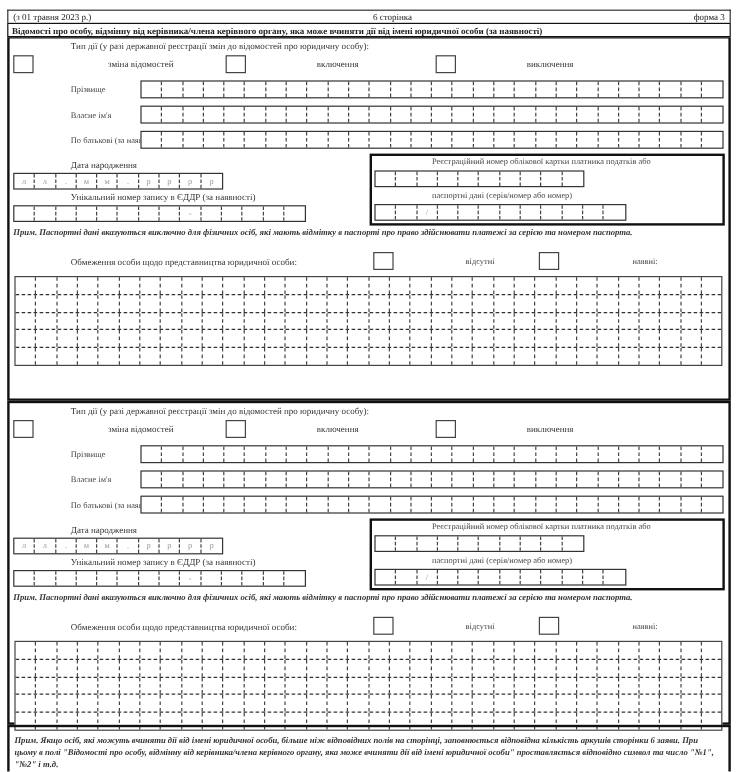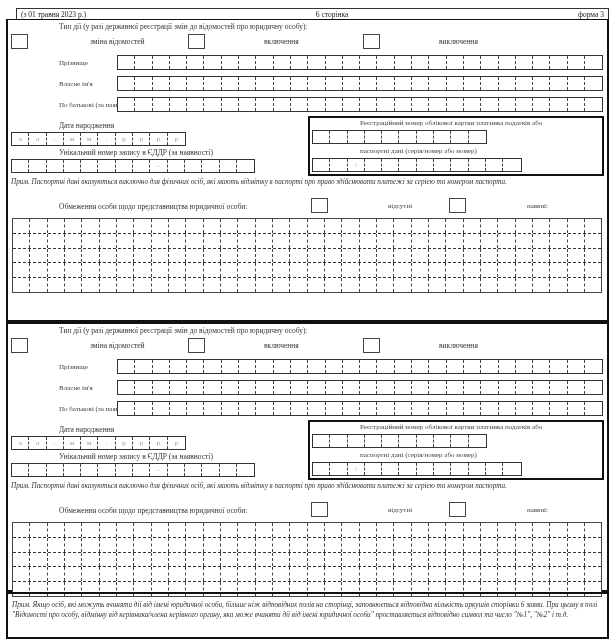--- a/index.html
+++ b/index.html
@@ -1,54 +1,57 @@
 <!DOCTYPE html>
 <html><head>
 <meta charset="utf-8">
 <style>
   * { box-sizing: border-box; margin: 0; padding: 0; }
   html, body { width: 613px; height: 643px; background: #ffffff; overflow: hidden; }
   body { font-family: "Liberation Serif", "DejaVu Serif", serif; color: #222; font-size: 8px; position: relative; }
 
   .page { position: absolute; left: 6px; top: 8px; width: 603px; }
 
-  .hdr { display: flex; justify-content: space-between; align-items: center; height: 11px; border: 1px solid #333; border-bottom: none; padding: 0 4px; font-size: 7.5px; margin-left: 10px; }
+  .hdr { display: flex; justify-content: space-between; align-items: center; height: 11px; border: 1px solid #333; border-bottom: none; padding: 0 4px; font-size: 7.5px; }
   .title { height: 12px; border: 1.5px solid #111; padding: 0 3px; font-weight: bold; font-size: 7.5px; display: flex; align-items: center; }
 
   .block { position: relative; border: 2px solid #111; border-top: 1.5px solid #111; }
   .block.b1 { height: 303px; }
   .block.b2 { height: 270px; border-top: 2px solid #111; }
   .block.note-block { height: 47px; border-top: 2px solid #111; }
   .lbl { position: absolute; font-size: 7.5px; color: #333; white-space: nowrap; margin-left: 48px; }
   .lbl.small { font-size: 7px; color: #444; }
 
   .chk { position: absolute; width: 17px; height: 15px; border: 1.2px solid #444; background: #fff; }
 
   .cells { position: absolute; display: flex; border: 1.3px solid #333; background: #fff; }
   .cell { width: 17.3px; height: 100%; border-right: 1px dashed #444; display: flex; align-items: center; justify-content: center; font-size: 7px; color: #999; }
   .cell:last-child { border-right: none; }
 
   .frame { position: absolute; border: 2.2px solid #111; }
 
-  .note { position: absolute; font-style: italic; font-size: 7.2px; color: #333; line-height: 10px; }
+  .note { position: absolute; font-style: italic; font-size: 7.2px; color: #333; line-height: 10px; font-weight: bold; }
 
   .grid { position: absolute; border: 1.5px solid #444; background: #fff; display: flex; flex-direction: column; }
   .grow { flex: 1; display: flex; border-bottom: 1px dashed #333; }
   .grow:last-child { border-bottom: none; }
   .gcell { flex: 1; border-right: 1px dashed #444; }
   .gcell:last-child { border-right: none; }
 </style>
 </head>
 <body>
 
 <div class="page">
   <div class="hdr">
     <span>(з 01 травня 2023 р.)</span>
     <span>6 сторінка</span>
     <span>форма 3</span>
+  </div>
+  <div class="title">
+    <span>Відомості про особу, відмінну від керівника/члена керівного органу, яка може вчиняти дії від імені юридичної особи (за наявності)</span>
   </div>
 
   <div class="block b1" id="block0">
   <div class="lbl" style="left:3px; top:2px;">Тип дії (у разі державної реєстрації змін до відомостей про юридичну особу):</div>
 
   <div class="chk" style="left:3px; top:14px;"></div>
   <div class="lbl" style="left:34px; top:17px;">зміна відомостей</div>
   <div class="chk" style="left:180px; top:14px;"></div>
   <div class="lbl" style="left:208px; top:17px;">включення</div>
   <div class="chk" style="left:355px; top:14px;"></div>

